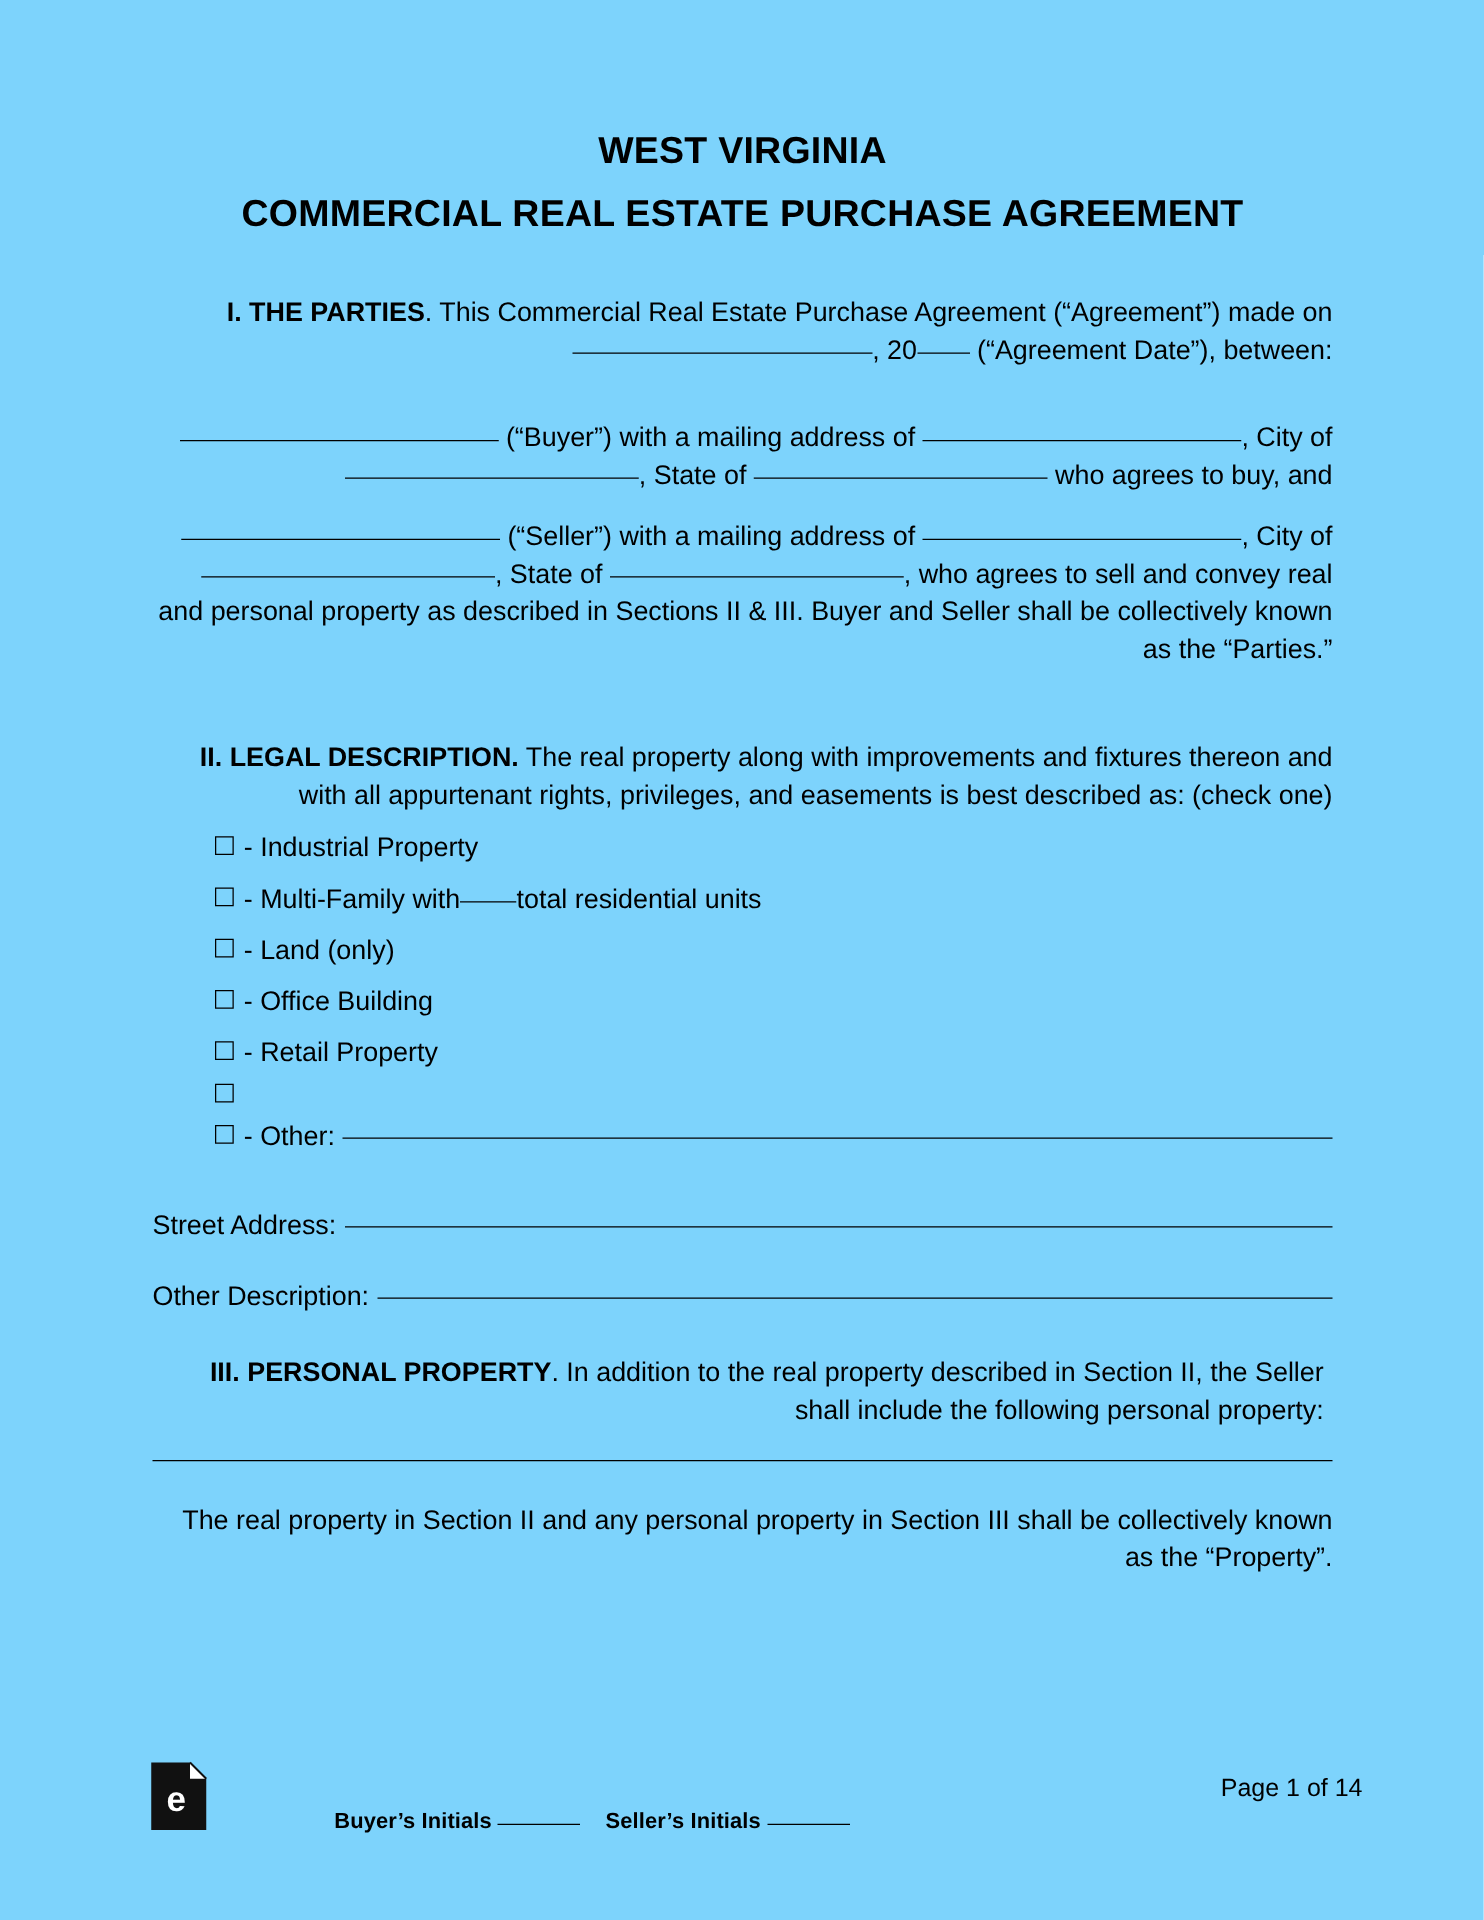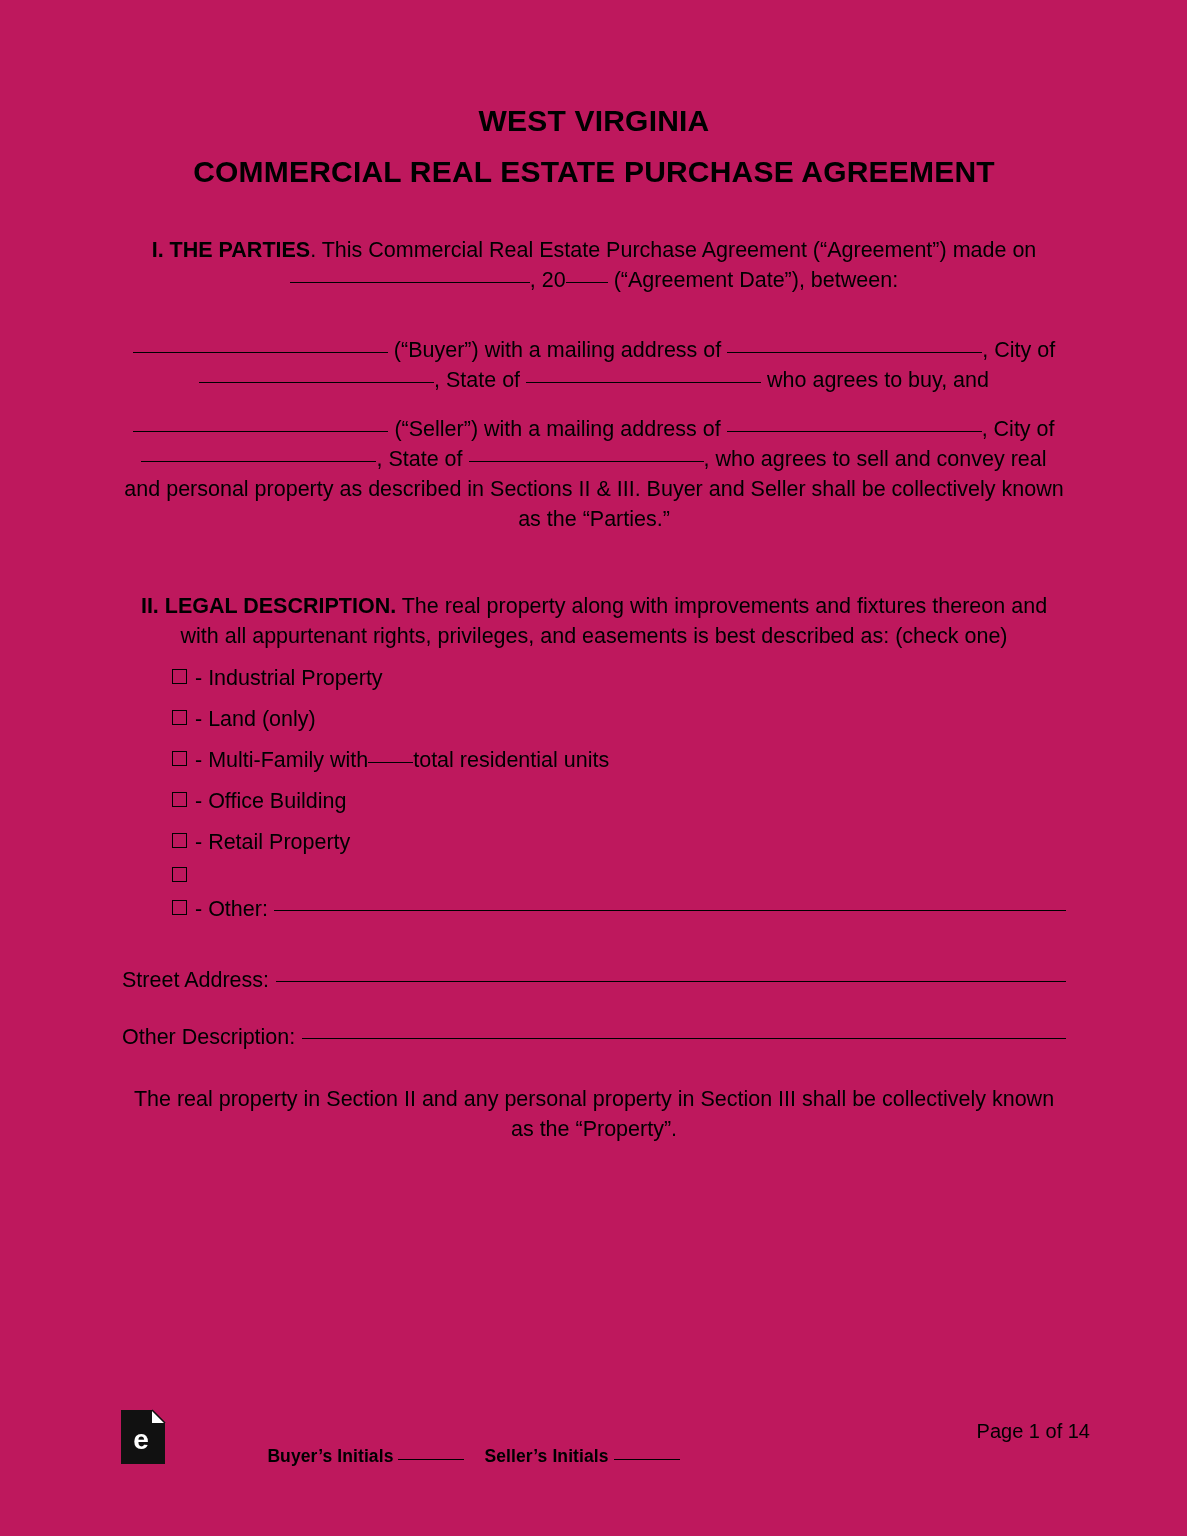--- a/index.html
+++ b/index.html
@@ -8,21 +8,21 @@
     background: #ffffff;
   }
   body {
     font-family: "Liberation Sans", sans-serif;
     color: #000000;
   }
   .page {
     position: relative;
     width: 1187px;
     height: 1536px;
-    background: #be185d;
+    background: #7dd3fc;
     box-sizing: border-box;
     overflow: hidden;
   }
   .content {
     position: absolute;
     left: 122px;
     top: 0;
     width: 944px;
   }
 
@@ -40,21 +40,21 @@
     letter-spacing: 0.2px;
     line-height: 34px;
     margin-top: 17px;
     white-space: nowrap;
   }
 
   
   .para {
     font-size: 21.5px;
     line-height: 30px;
-    text-align: center;
+    text-align: right;
   }
   .b { font-weight: bold; }
 
   #sec-parties { margin-top: 46px; }
   #party-buyer { margin-top: 40px; }
   #party-seller { margin-top: 19px; }
   #sec-legal { margin-top: 57px; }
 
   
   .checklist { margin-top: 12px; }
@@ -209,32 +209,32 @@
 
     <div class="checklist">
 
       <div class="check-row">
         <span class="cbox"></span>
         <span class="check-label">- Industrial Property</span>
       </div>
 
       <div class="check-row">
         <span class="cbox"></span>
-        <span class="check-label">- Land (only)</span>
-      </div>
-
-      <div class="check-row">
-        <span class="cbox"></span>
         <span class="check-label">- Multi-Family with </span>
         <span class="blank bl-45"></span>
         <span class="check-label"> total residential units</span>
       </div>
 
       <div class="check-row">
         <span class="cbox"></span>
+        <span class="check-label">- Land (only)</span>
+      </div>
+
+      <div class="check-row">
+        <span class="cbox"></span>
         <span class="check-label">- Office Building</span>
       </div>
 
       <div class="check-row">
         <span class="cbox"></span>
         <span class="check-label">- Retail Property</span>
       </div>
 
       <div class="check-row">
         <span class="cbox"></span>
@@ -252,20 +252,29 @@
       <span>Street Address:</span>
       <span class="rule-grow"></span>
     </div>
 
 
     <div class="field-row" id="otherdesc-row">
       <span>Other Description:</span>
       <span class="rule-grow"></span>
     </div>
 
+    <div class="para" id="sec-personal">
+      <div class="personal-line1">
+        <span style="white-space:normal;display:block;">
+          <span class="b">III. PERSONAL PROPERTY</span><span>. In addition to the real property described in Section II, the Seller shall include the following personal property:</span>
+        </span>
+        <span class="rule-grow"></span>
+      </div>
+      <div class="full-rule"></div>
+    </div>
 
     <div class="para" id="sec-property">
       <span>The real property in Section II and any personal property in Section III shall be collectively known as the “Property”.</span>
     </div>
 
   </div>
 
   <div class="footer-logo">
     <svg width="48" height="58" viewBox="0 0 48 58" xmlns="http://www.w3.org/2000/svg">
       <path d="M2 2 H33 L46 15 V56 H2 Z" fill="#111111"></path>

